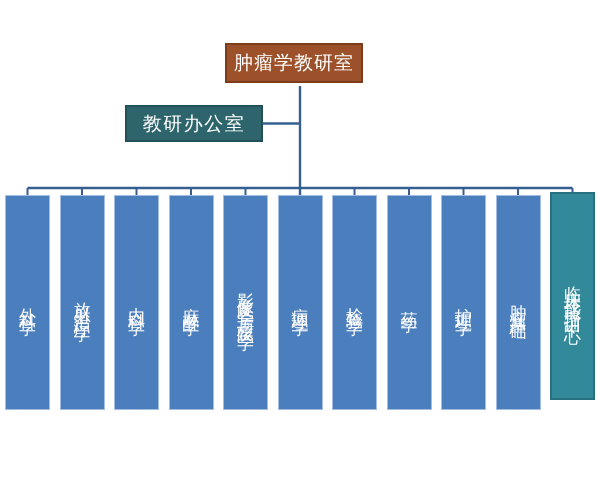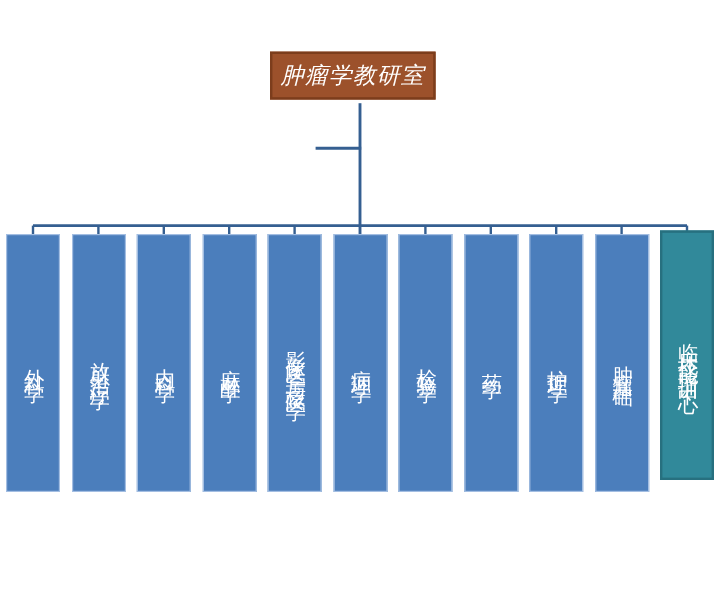--- a/index.html
+++ b/index.html
@@ -31,21 +31,20 @@
     stroke-width: 2;
   }
   .box {
     position: absolute;
     box-sizing: border-box;
     display: flex;
     align-items: center;
     justify-content: center;
     color: #ffffff;
     white-space: nowrap;
-    font-style: italic;
   }
   .root-box {
     left: 225px;
     top: 43px;
     width: 138px;
     height: 40px;
     font-size: 19px;
     letter-spacing: 1px;
     border: 2px solid;
   }
@@ -111,20 +110,21 @@
     <line class="tick" x1="245.5" y1="188" x2="245.5" y2="196"></line>
     <line class="tick" x1="354.5" y1="188" x2="354.5" y2="196"></line>
     <line class="tick" x1="409" y1="188" x2="409" y2="196"></line>
     <line class="tick" x1="463.5" y1="188" x2="463.5" y2="196"></line>
     <line class="tick" x1="518" y1="188" x2="518" y2="196"></line>
     <line class="tick" x1="572.5" y1="188" x2="572.5" y2="193"></line>
   </svg>
 
   <div class="box root-box" style="background: rgb(156, 81, 43); border-color: rgb(124, 61, 28);">肿瘤学教研室</div>
 
+  <div class="box office-box" style="background: rgb(46, 101, 109); border-color: rgb(35, 79, 88);">教研办公室</div>
 
   <div class="columns">
     <div class="col" style="background: rgb(75, 126, 188); border-color: rgb(163, 190, 226);">
       <span class="vtext">外科学</span>
     </div>
     <div class="col" style="background: rgb(75, 126, 188); border-color: rgb(163, 190, 226);">
       <span class="vtext">放射治疗学</span>
     </div>
     <div class="col" style="background: rgb(75, 126, 188); border-color: rgb(163, 190, 226);">
       <span class="vtext">内科学</span>

